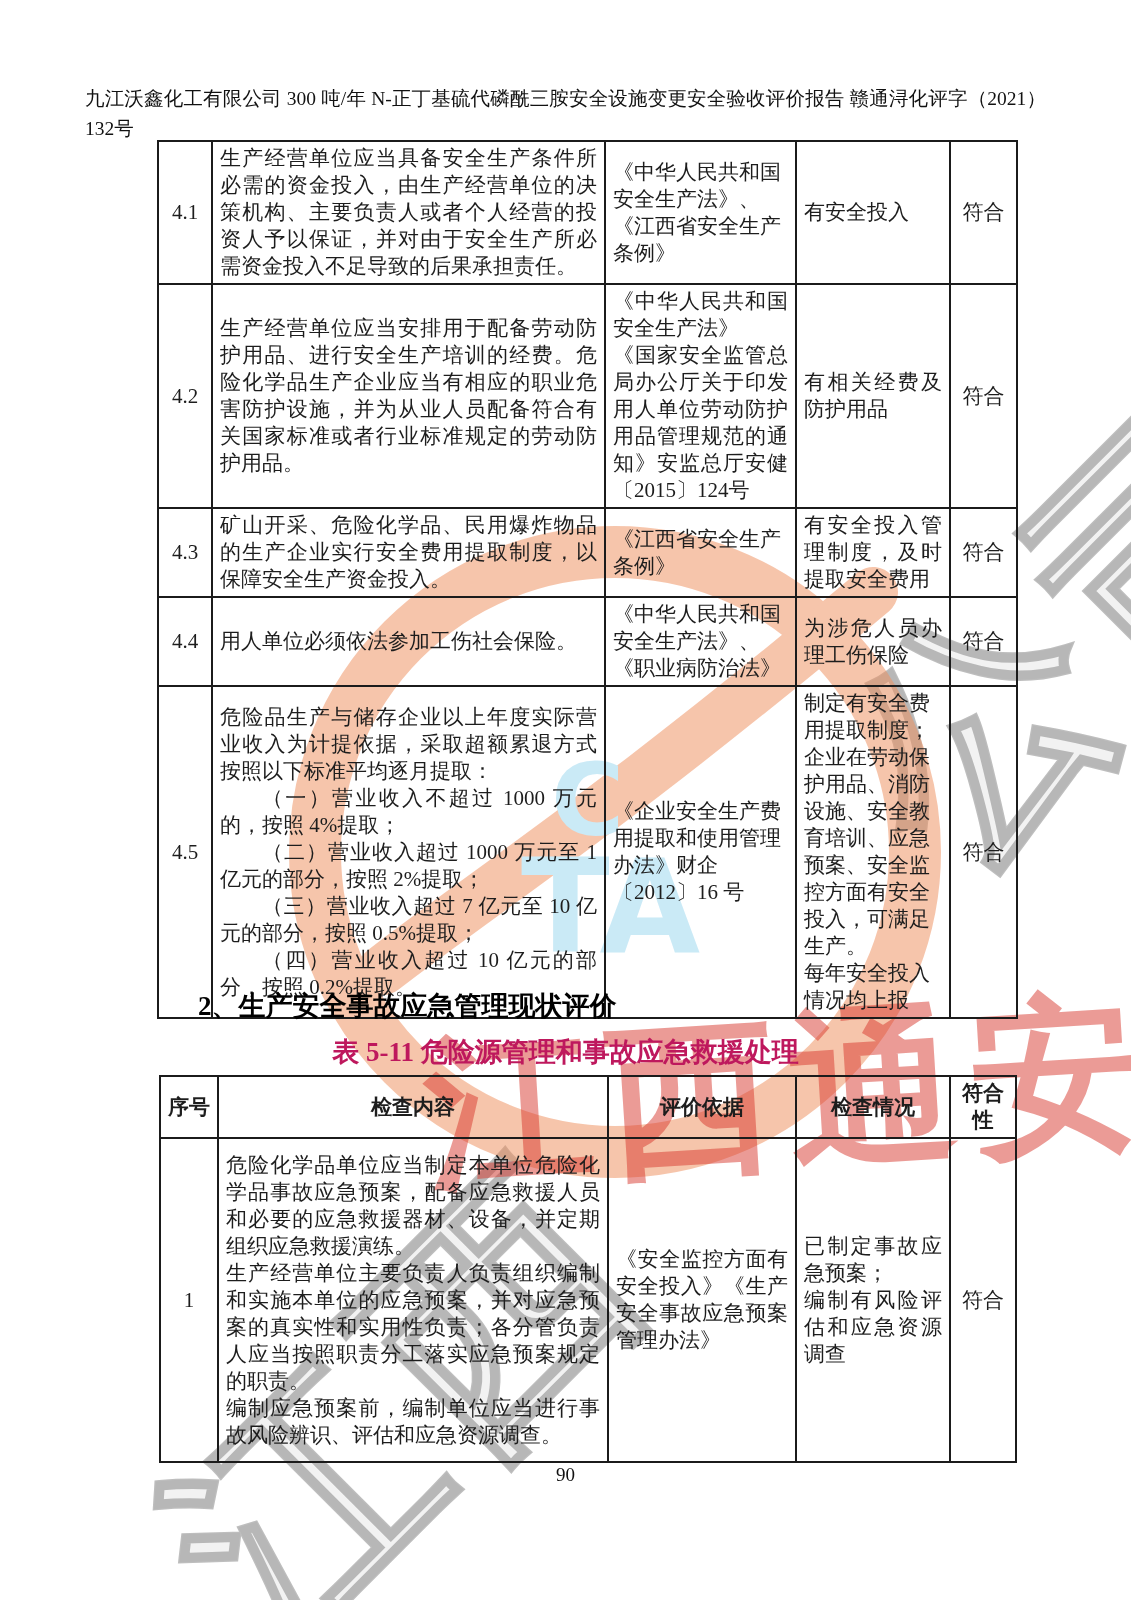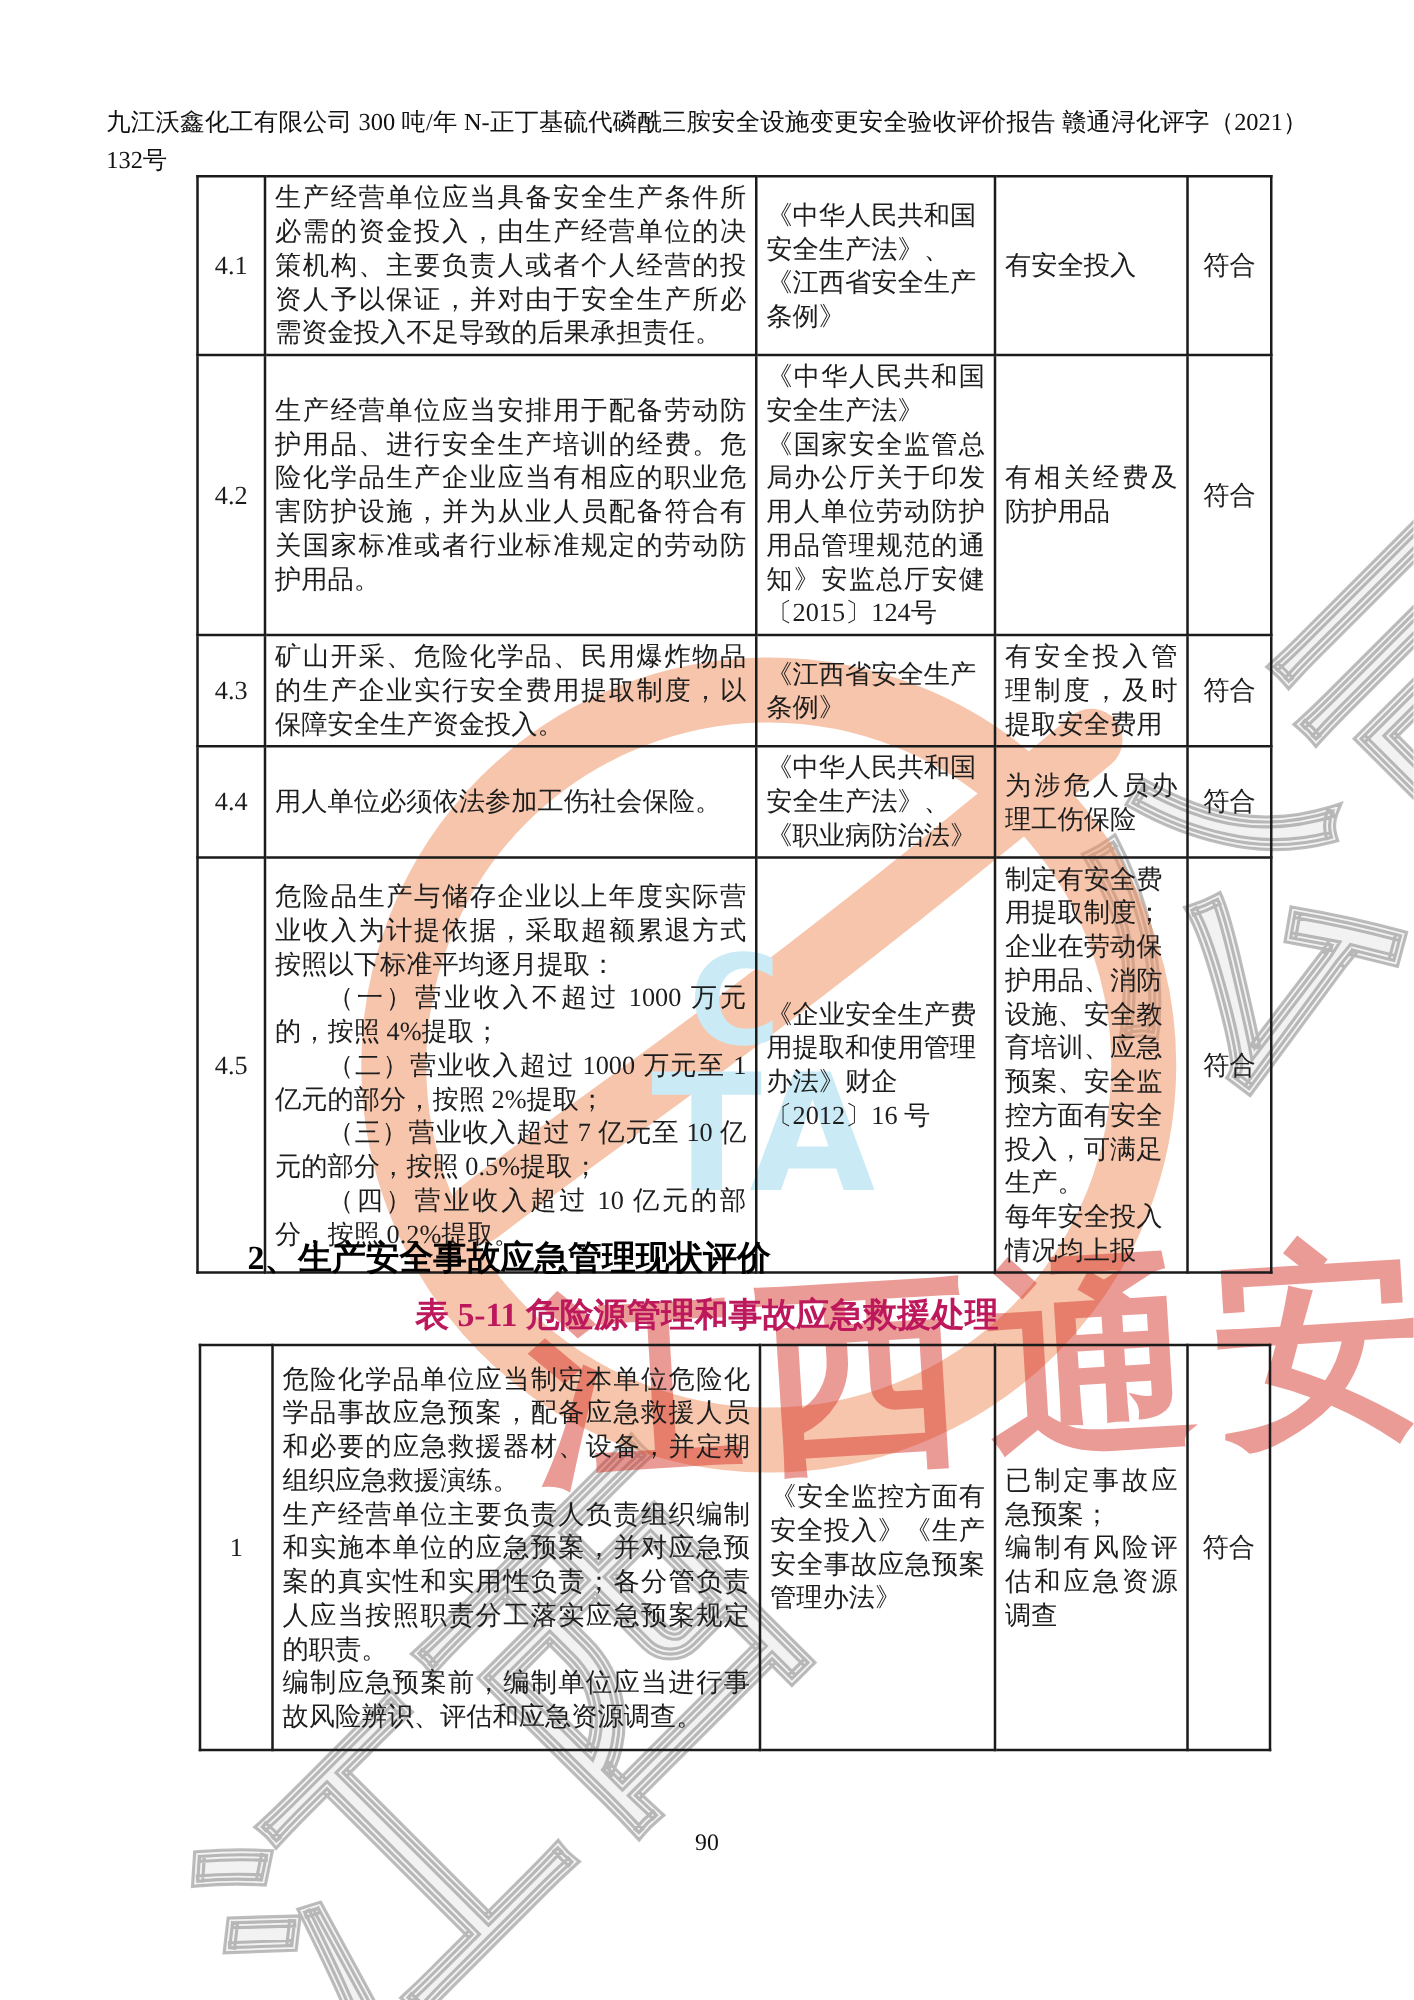--- a/index.html
+++ b/index.html
@@ -154,20 +154,27 @@
 
     <table class="tbl tbl2">
       <colgroup>
         <col style="width:58px">
           <col style="width:390px">
           <col style="width:188px">
           <col style="width:154px">
           <col style="width:66px">
       </colgroup>
       <tbody>
+        <tr style="height:58px">
+          <td class="hd">序号</td>
+          <td class="hd">检查内容</td>
+          <td class="hd">评价依据</td>
+          <td class="hd">检查情况</td>
+          <td class="hd">符合性</td>
+        </tr>
         <tr style="height:324px">
           <td class="no">1</td>
           <td class="jt pre top">危险化学品单位应当制定本单位危险化学品事故应急预案，配备应急救援人员和必要的应急救援器材、设备，并定期组织应急救援演练。
 生产经营单位主要负责人负责组织编制和实施本单位的应急预案，并对应急预案的真实性和实用性负责；各分管负责人应当按照职责分工落实应急预案规定的职责。
 编制应急预案前，编制单位应当进行事故风险辨识、评估和应急资源调查。</td>
           <td class="jt">《安全监控方面有安全投入》《生产安全事故应急预案管理办法》</td>
           <td class="jt pre">已制定事故应急预案；
 编制有风险评估和应急资源调查</td>
           <td class="conf">符合</td>
         </tr>

